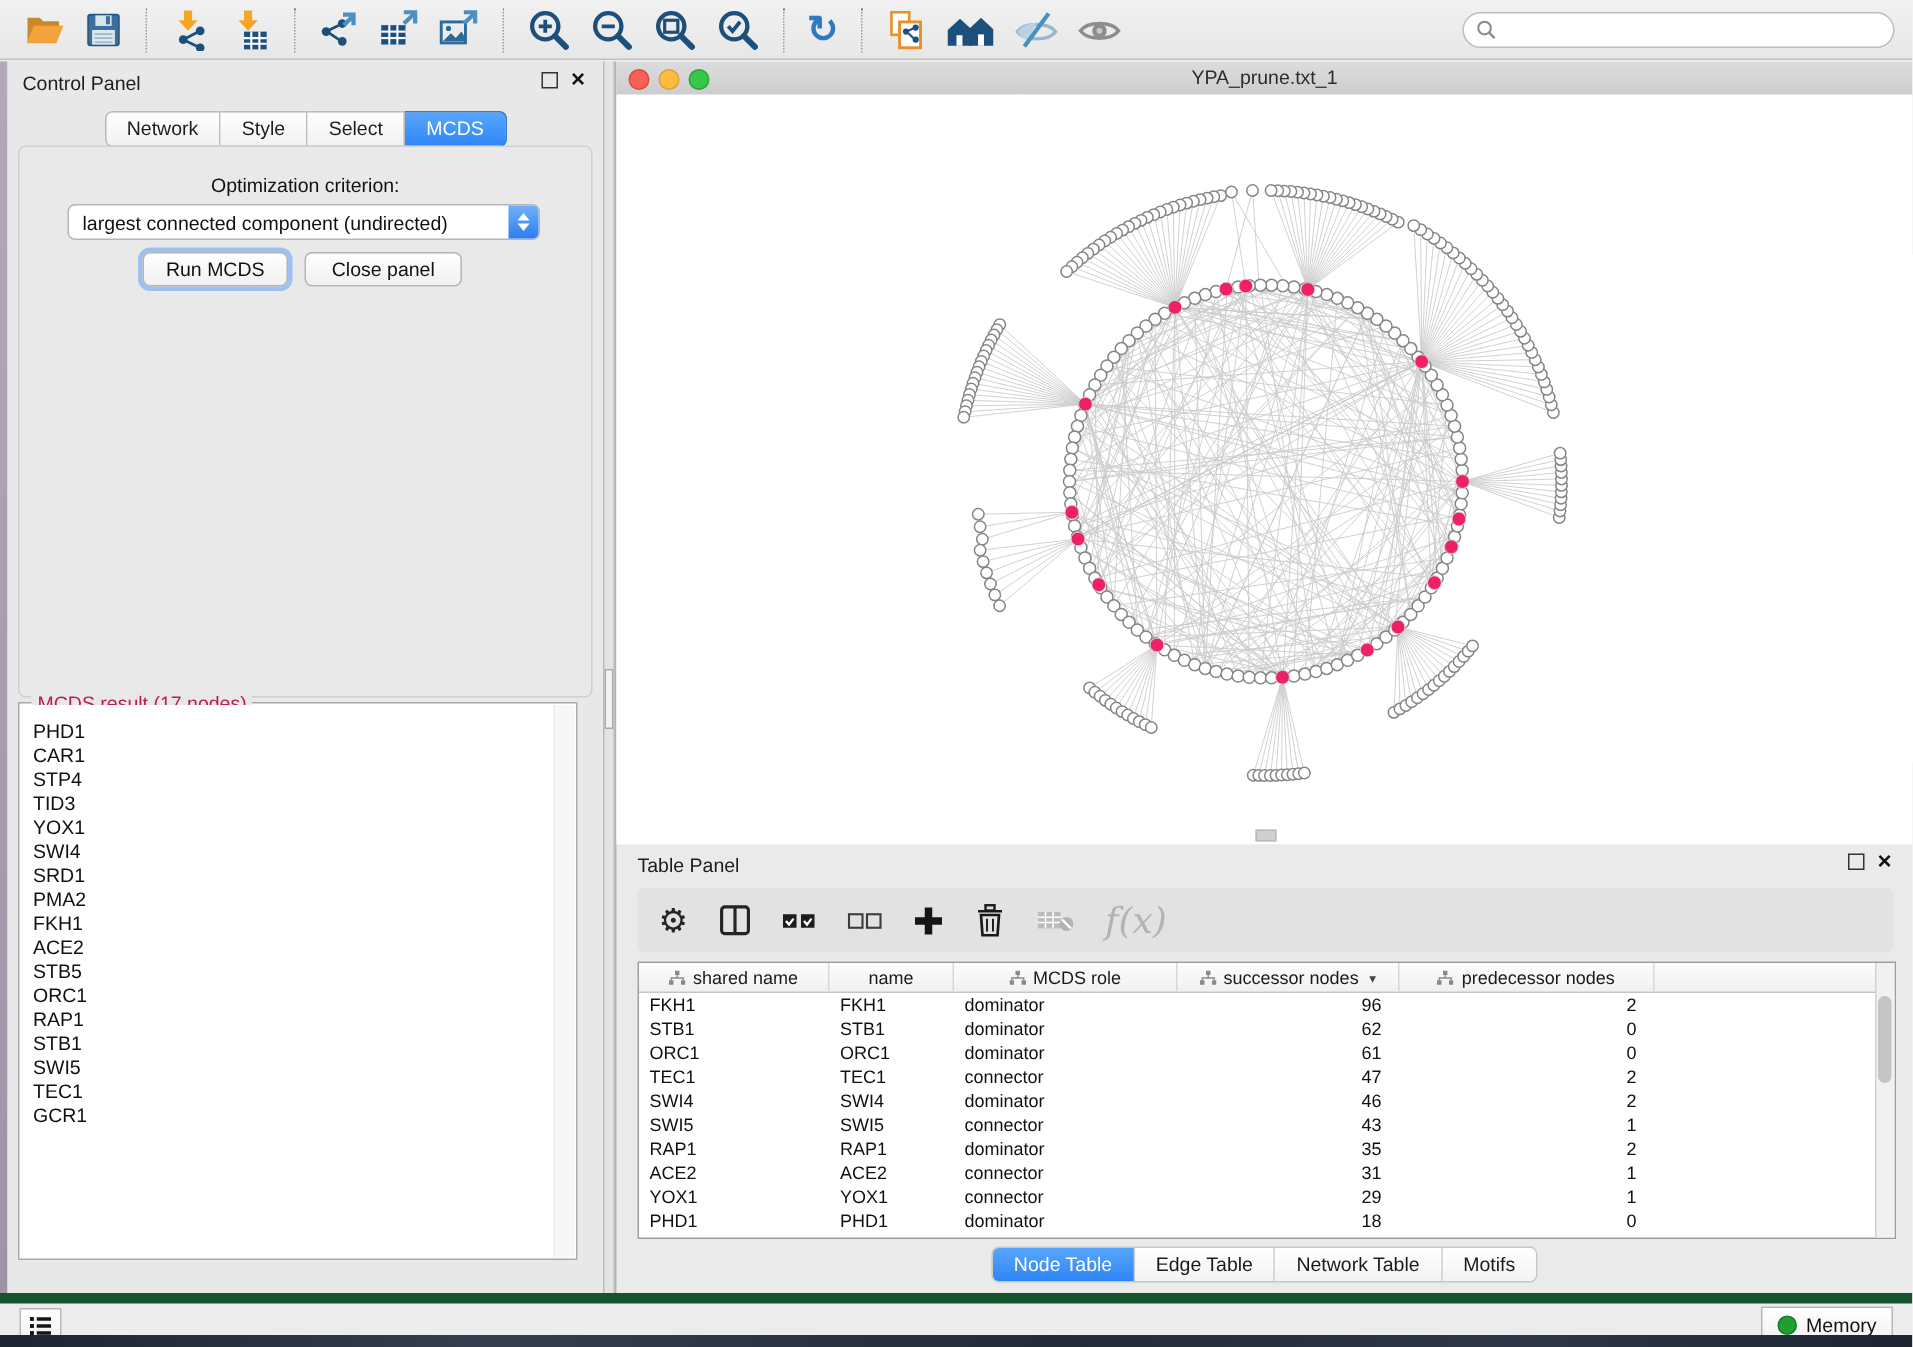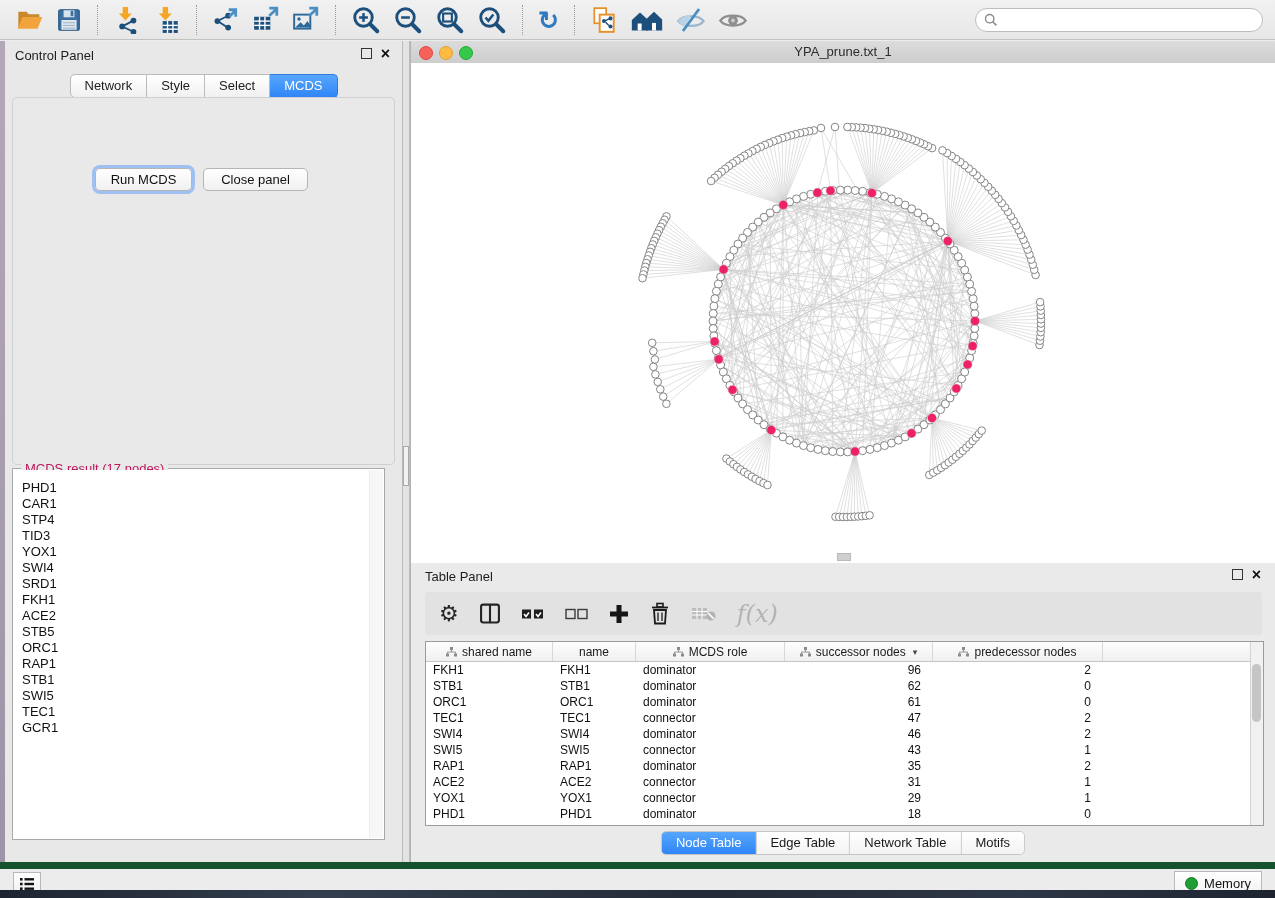--- a/index.html
+++ b/index.html
@@ -265,33 +265,42 @@
       <span class="float-ic"></span>
       <span class="close-ic">×</span>
     </div>
     <div class="tabrow">
       <div class="tab">Network</div>
       <div class="tab">Style</div>
       <div class="tab">Select</div>
       <div class="tab sel">MCDS</div>
     </div>
     <div id="cp-content">
+      <div id="opt-label">Optimization criterion:</div>
+      <div id="opt-combo">
+        <span class="cval">largest connected component (undirected)</span>
+        <span class="stepper">
+            <i class="up"></i>
+            <i class="dn"></i>
+          </span>
+      </div>
       <div class="mac-btn" id="run-btn">Run MCDS</div>
       <div class="mac-btn" id="closep-btn">Close panel</div>
     </div>
     <div id="result-group">
       <span id="result-legend">MCDS result (17 nodes)</span>
       <div id="mcds-list">
           <div>PHD1</div>
           <div>CAR1</div>
           <div>STP4</div>
           <div>TID3</div>
           <div>YOX1</div>
           <div>SWI4</div>
           <div>SRD1</div>
+          <div>PMA2</div>
           <div>FKH1</div>
           <div>ACE2</div>
           <div>STB5</div>
           <div>ORC1</div>
           <div>RAP1</div>
           <div>STB1</div>
           <div>SWI5</div>
           <div>TEC1</div>
           <div>GCR1</div>
         </div>

